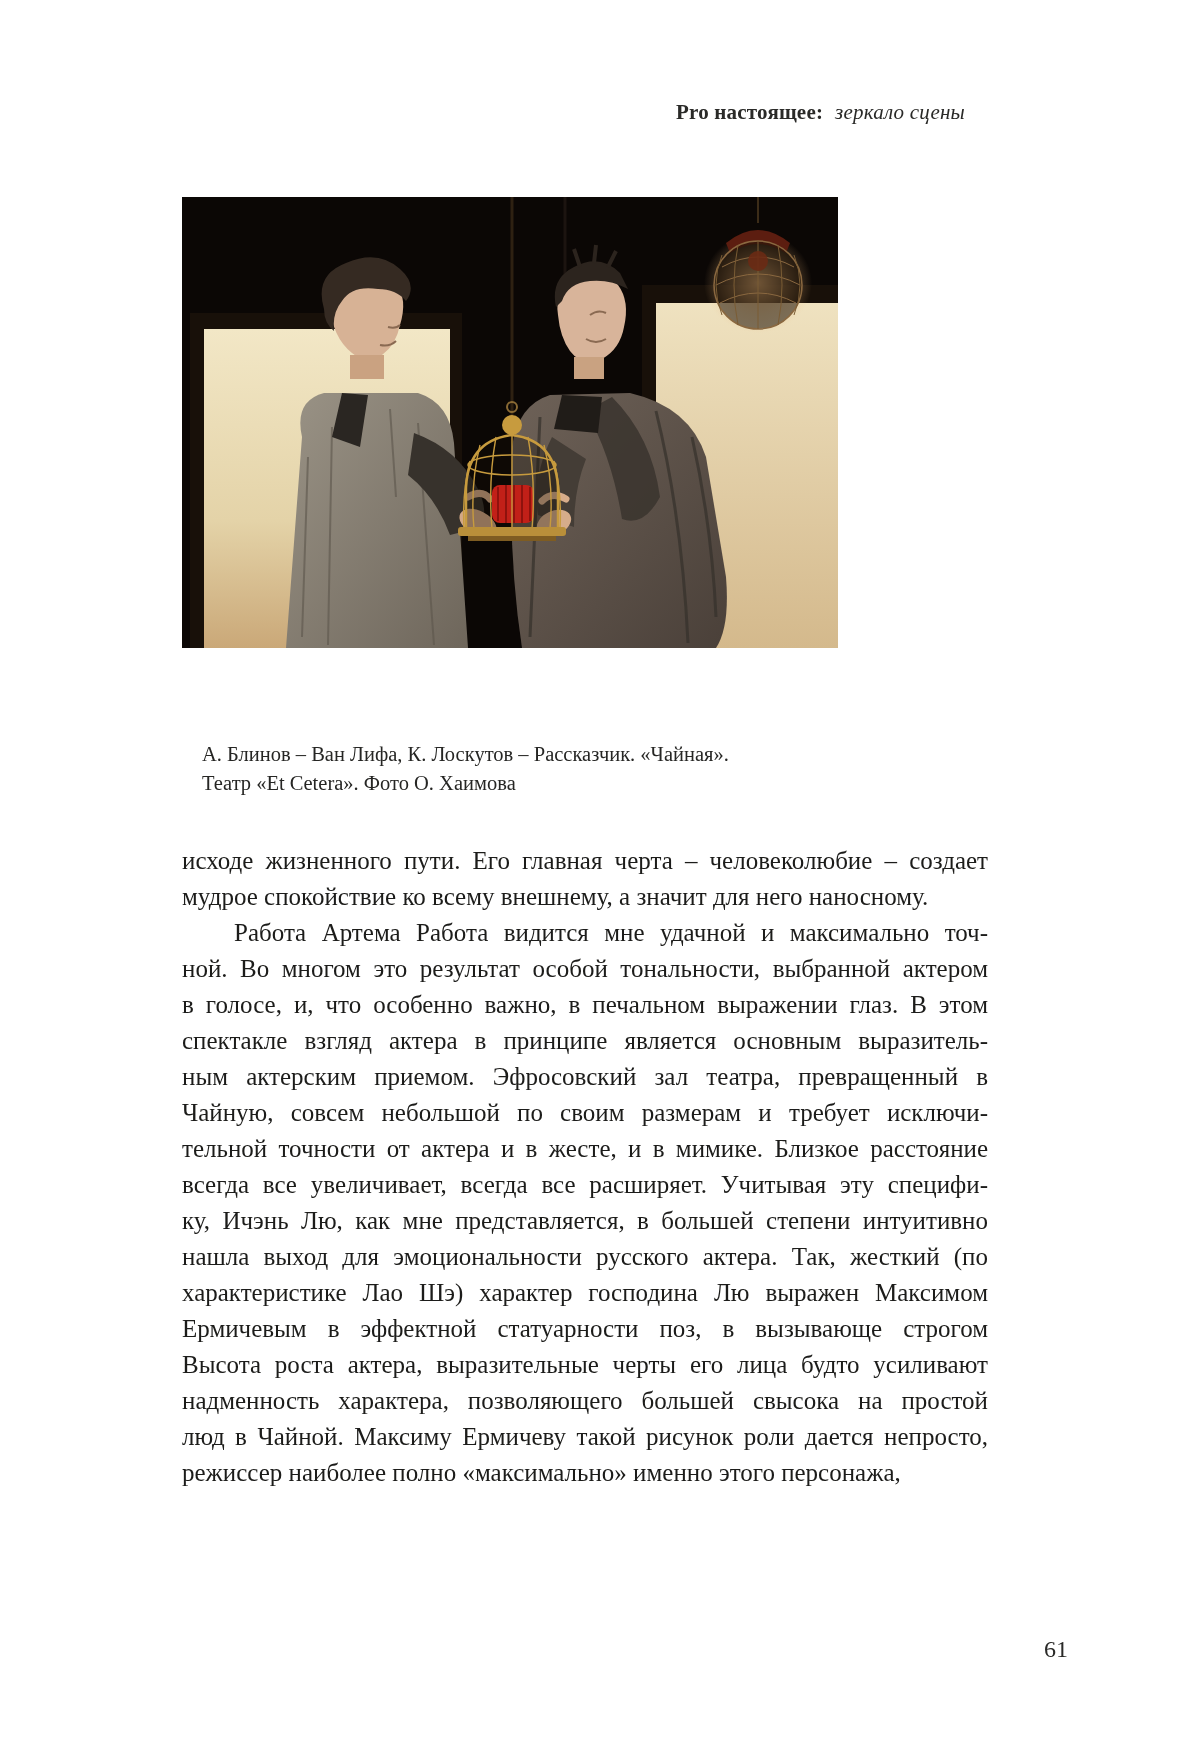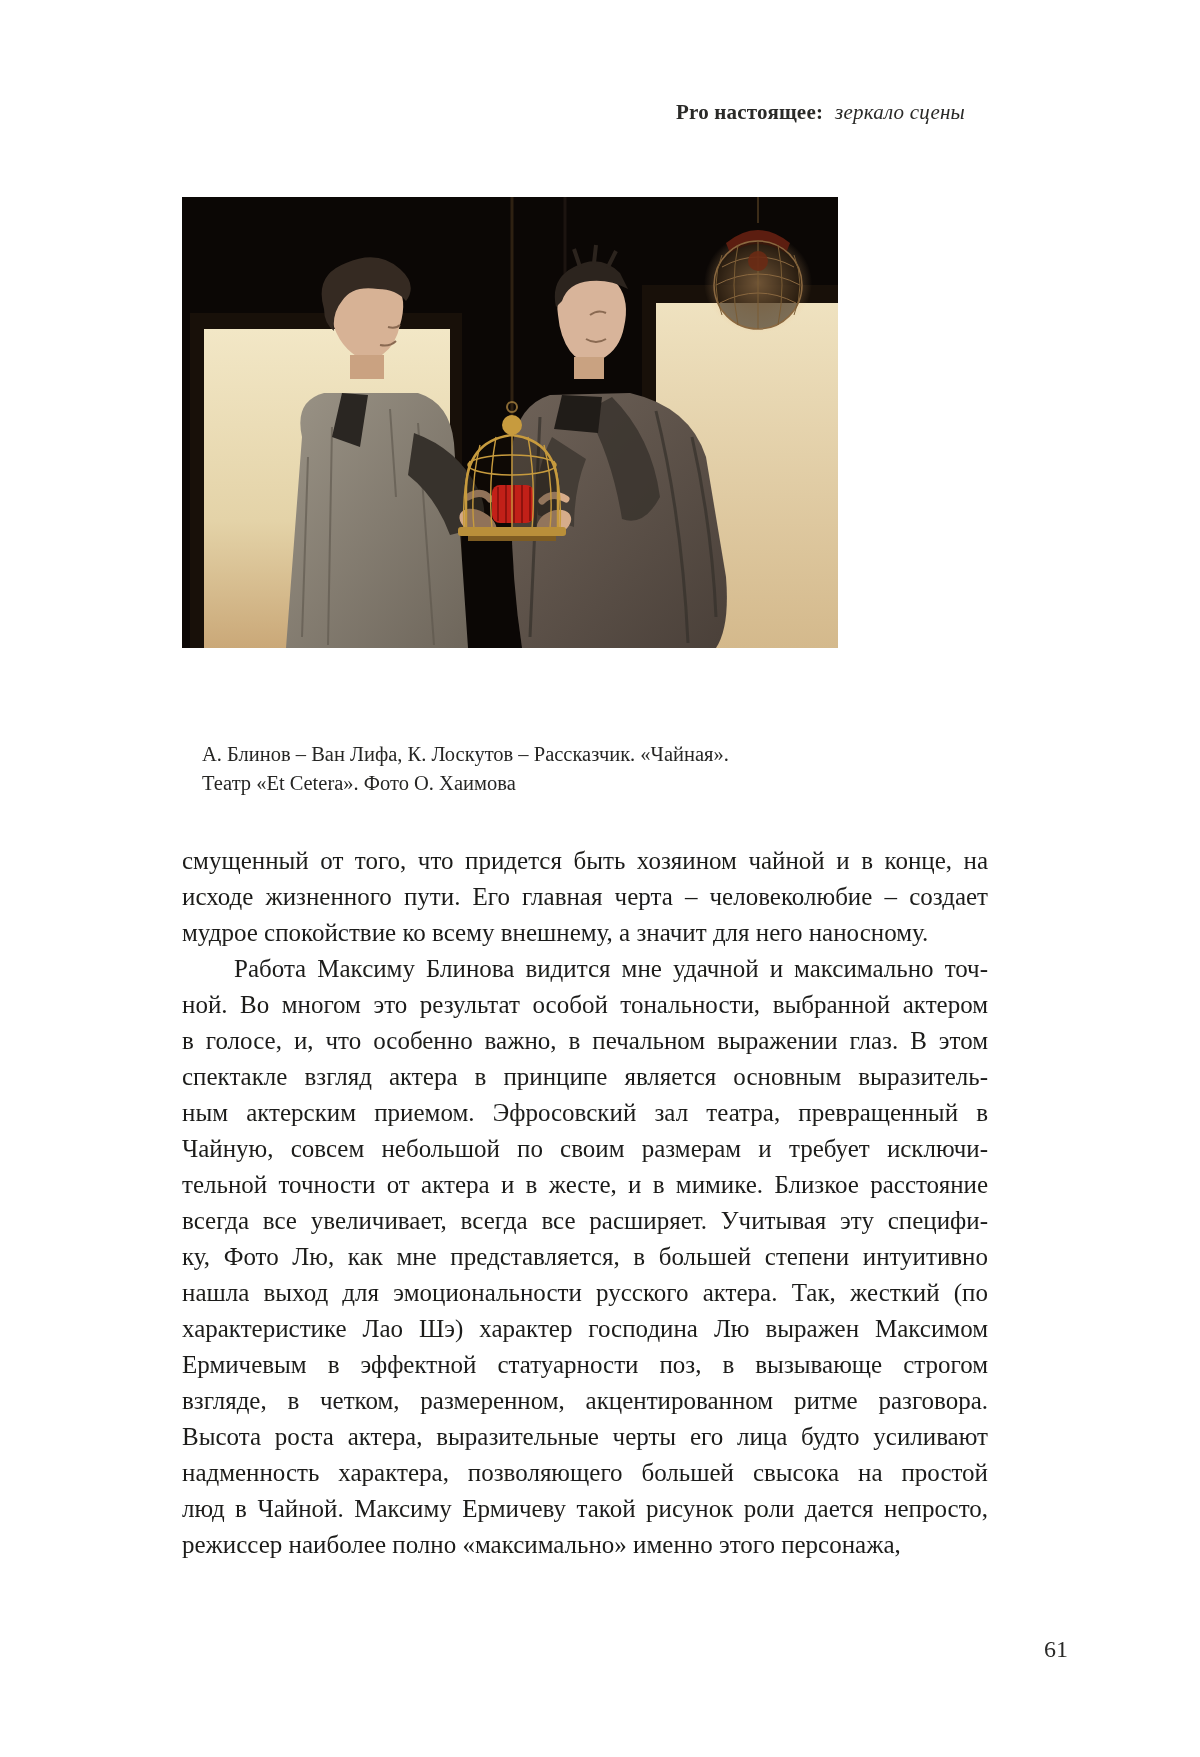--- a/index.html
+++ b/index.html
@@ -180,36 +180,34 @@
       </g>
     </svg>
   </div>
 
   <div class="photo-caption">
     <div>А. Блинов – Ван Лифа, К. Лоскутов – Рассказчик. «Чайная».</div>
     <div>Театр «Et Cetera». Фото О. Хаимова</div>
   </div>
 
   <div class="body-text">
-      <div class="body-line">смущенный от того, что придется быть хозяином чайной и в конце, на</div>
       <div class="body-line">исходе жизненного пути. Его главная черта – человеколюбие – создает</div>
       <div class="body-line para-end">мудрое спокойствие ко всему внешнему, а значит для него наносному.</div>
-      <div class="body-line indent">Работа Максиму Блинова видится мне удачной и максимально точ-</div>
+      <div class="body-line indent">Работа Артема Работа видится мне удачной и максимально точ-</div>
       <div class="body-line">ной. Во многом это результат особой тональности, выбранной актером</div>
       <div class="body-line">в голосе, и, что особенно важно, в печальном выражении глаз. В этом</div>
       <div class="body-line">спектакле взгляд актера в принципе является основным выразитель-</div>
       <div class="body-line">ным актерским приемом. Эфросовский зал театра, превращенный в</div>
       <div class="body-line">Чайную, совсем небольшой по своим размерам и требует исключи-</div>
       <div class="body-line">тельной точности от актера и в жесте, и в мимике. Близкое расстояние</div>
       <div class="body-line">всегда все увеличивает, всегда все расширяет. Учитывая эту специфи-</div>
-      <div class="body-line">ку, Фото Лю, как мне представляется, в большей степени интуитивно</div>
+      <div class="body-line">ку, Ичэнь Лю, как мне представляется, в большей степени интуитивно</div>
       <div class="body-line">нашла выход для эмоциональности русского актера. Так, жесткий (по</div>
       <div class="body-line">характеристике Лао Шэ) характер господина Лю выражен Максимом</div>
       <div class="body-line">Ермичевым в эффектной статуарности поз, в вызывающе строгом</div>
-      <div class="body-line">взгляде, в четком, размеренном, акцентированном ритме разговора.</div>
       <div class="body-line">Высота роста актера, выразительные черты его лица будто усиливают</div>
       <div class="body-line">надменность характера, позволяющего большей свысока на простой</div>
       <div class="body-line">люд в Чайной. Максиму Ермичеву такой рисунок роли дается непросто,</div>
       <div class="body-line para-end">режиссер наиболее полно «максимально» именно этого персонажа,</div>
     </div>
 
   <div class="page-number">61</div>
 
 </div>
 

